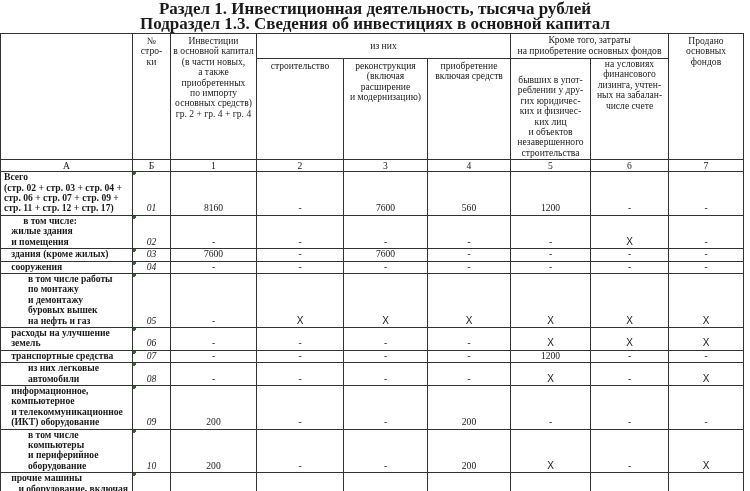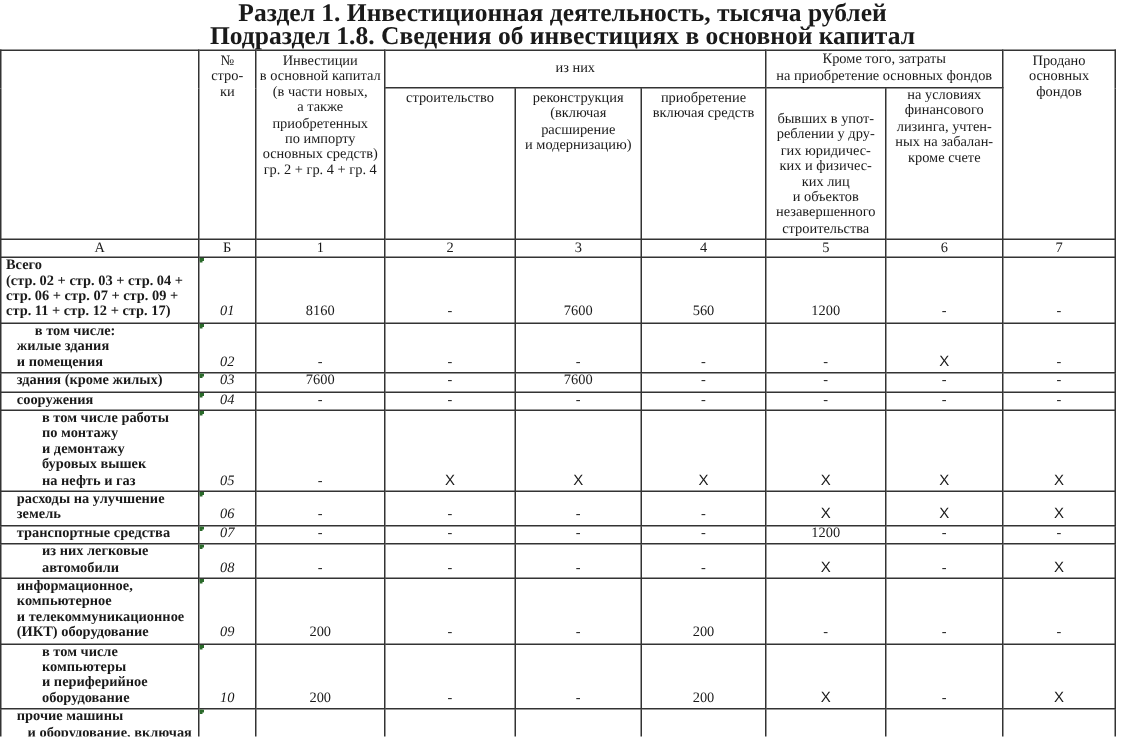--- a/index.html
+++ b/index.html
@@ -33,21 +33,21 @@
     position: absolute; left: 0; top: 0; width: 3px; height: 3px;
     border-left: 2px solid #2a6a2a; border-top: 2px solid #2a6a2a;
   }
   .x { font-family: "Liberation Sans", "DejaVu Sans", sans-serif; font-size: 10px; }
   td.h-multi { white-space: pre !important; }
 </style>
 </head>
 <body>
 
 <div class="title t1">Раздел 1. Инвестиционная деятельность, тысяча рублей</div>
-<div class="title t2">Подраздел 1.8. Сведения об инвестициях в основной капитал</div>
+<div class="title t2">Подраздел 1.3. Сведения об инвестициях в основной капитал</div>
 
 <table class="grid">
   <colgroup>
     <col style="width:132px">
       <col style="width:38px">
       <col style="width:86px">
     <col style="width:87px">
       <col style="width:84px">
       <col style="width:83px">
     <col style="width:80px">
@@ -88,21 +88,21 @@
 гих юридичес-
 ких и физичес-
 ких лиц
 и объектов
 незавершенного
 строительства</td>
     <td class="h-multi" style="padding-top:0">на условиях
 финансового
 лизинга, учтен-
 ных на забалан-
-кроме счете</td>
+числе счете</td>
   </tr>
   <tr class="idx" style="height:12px">
     <td>А</td>
     <td>Б</td>
     <td>1</td>
     <td>2</td>
     <td>3</td>
     <td>4</td>
     <td>5</td>
     <td>6</td>

